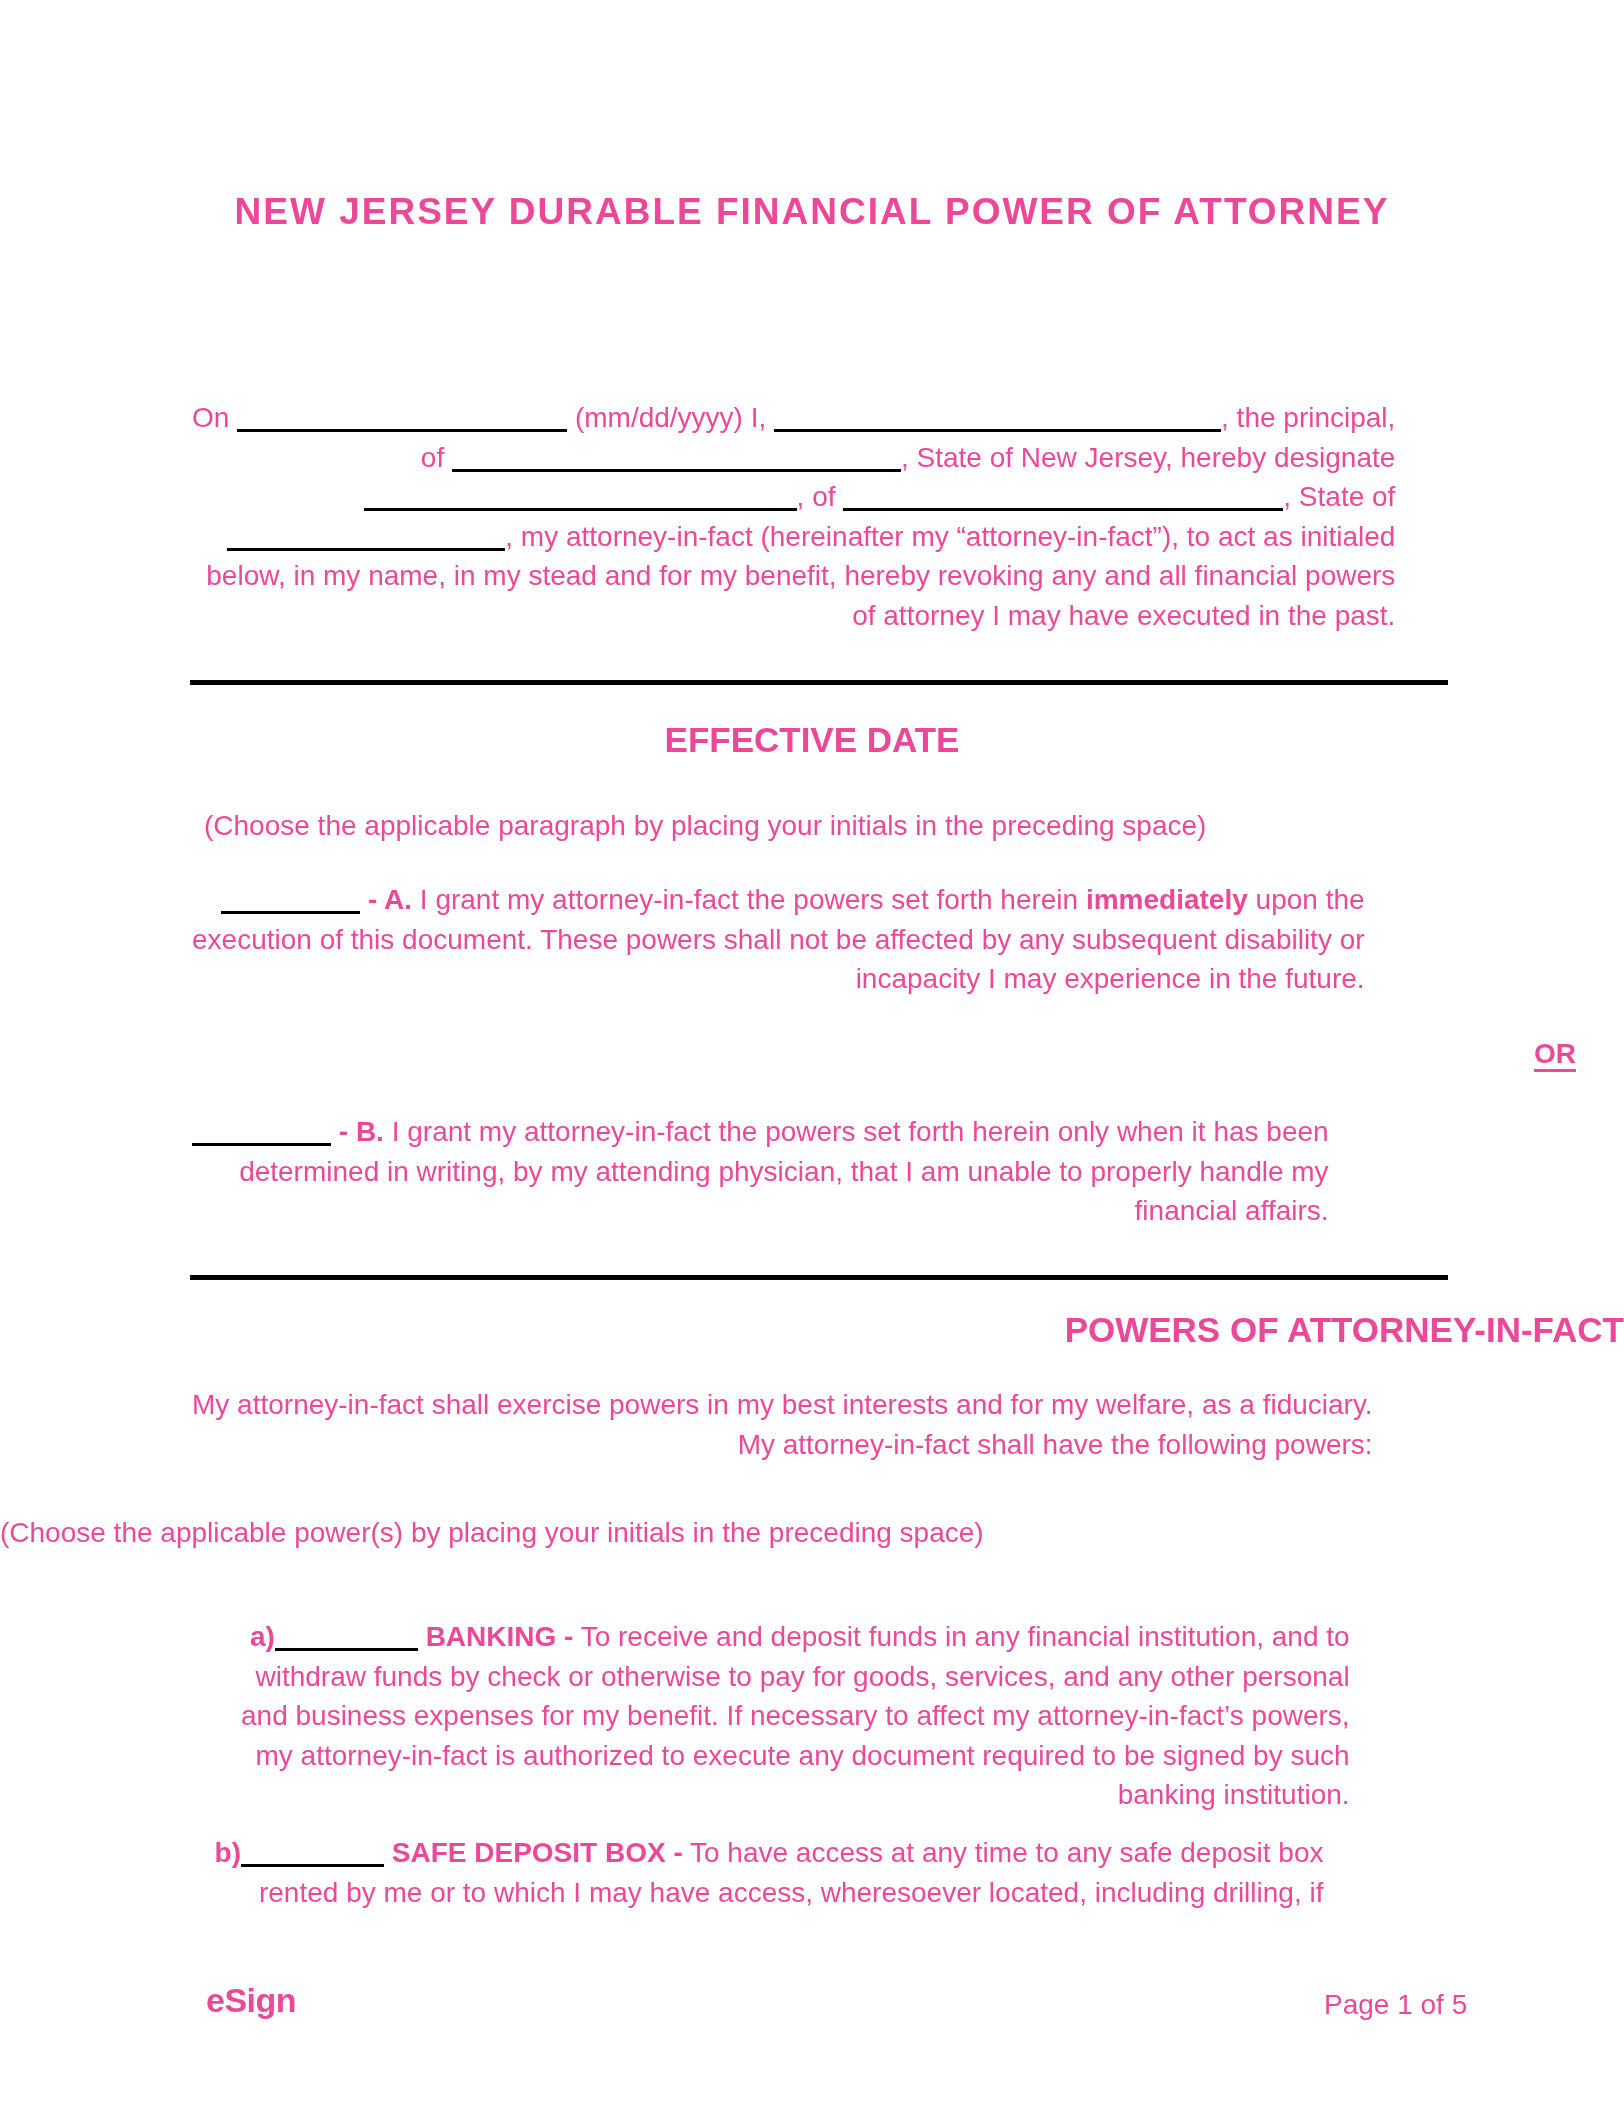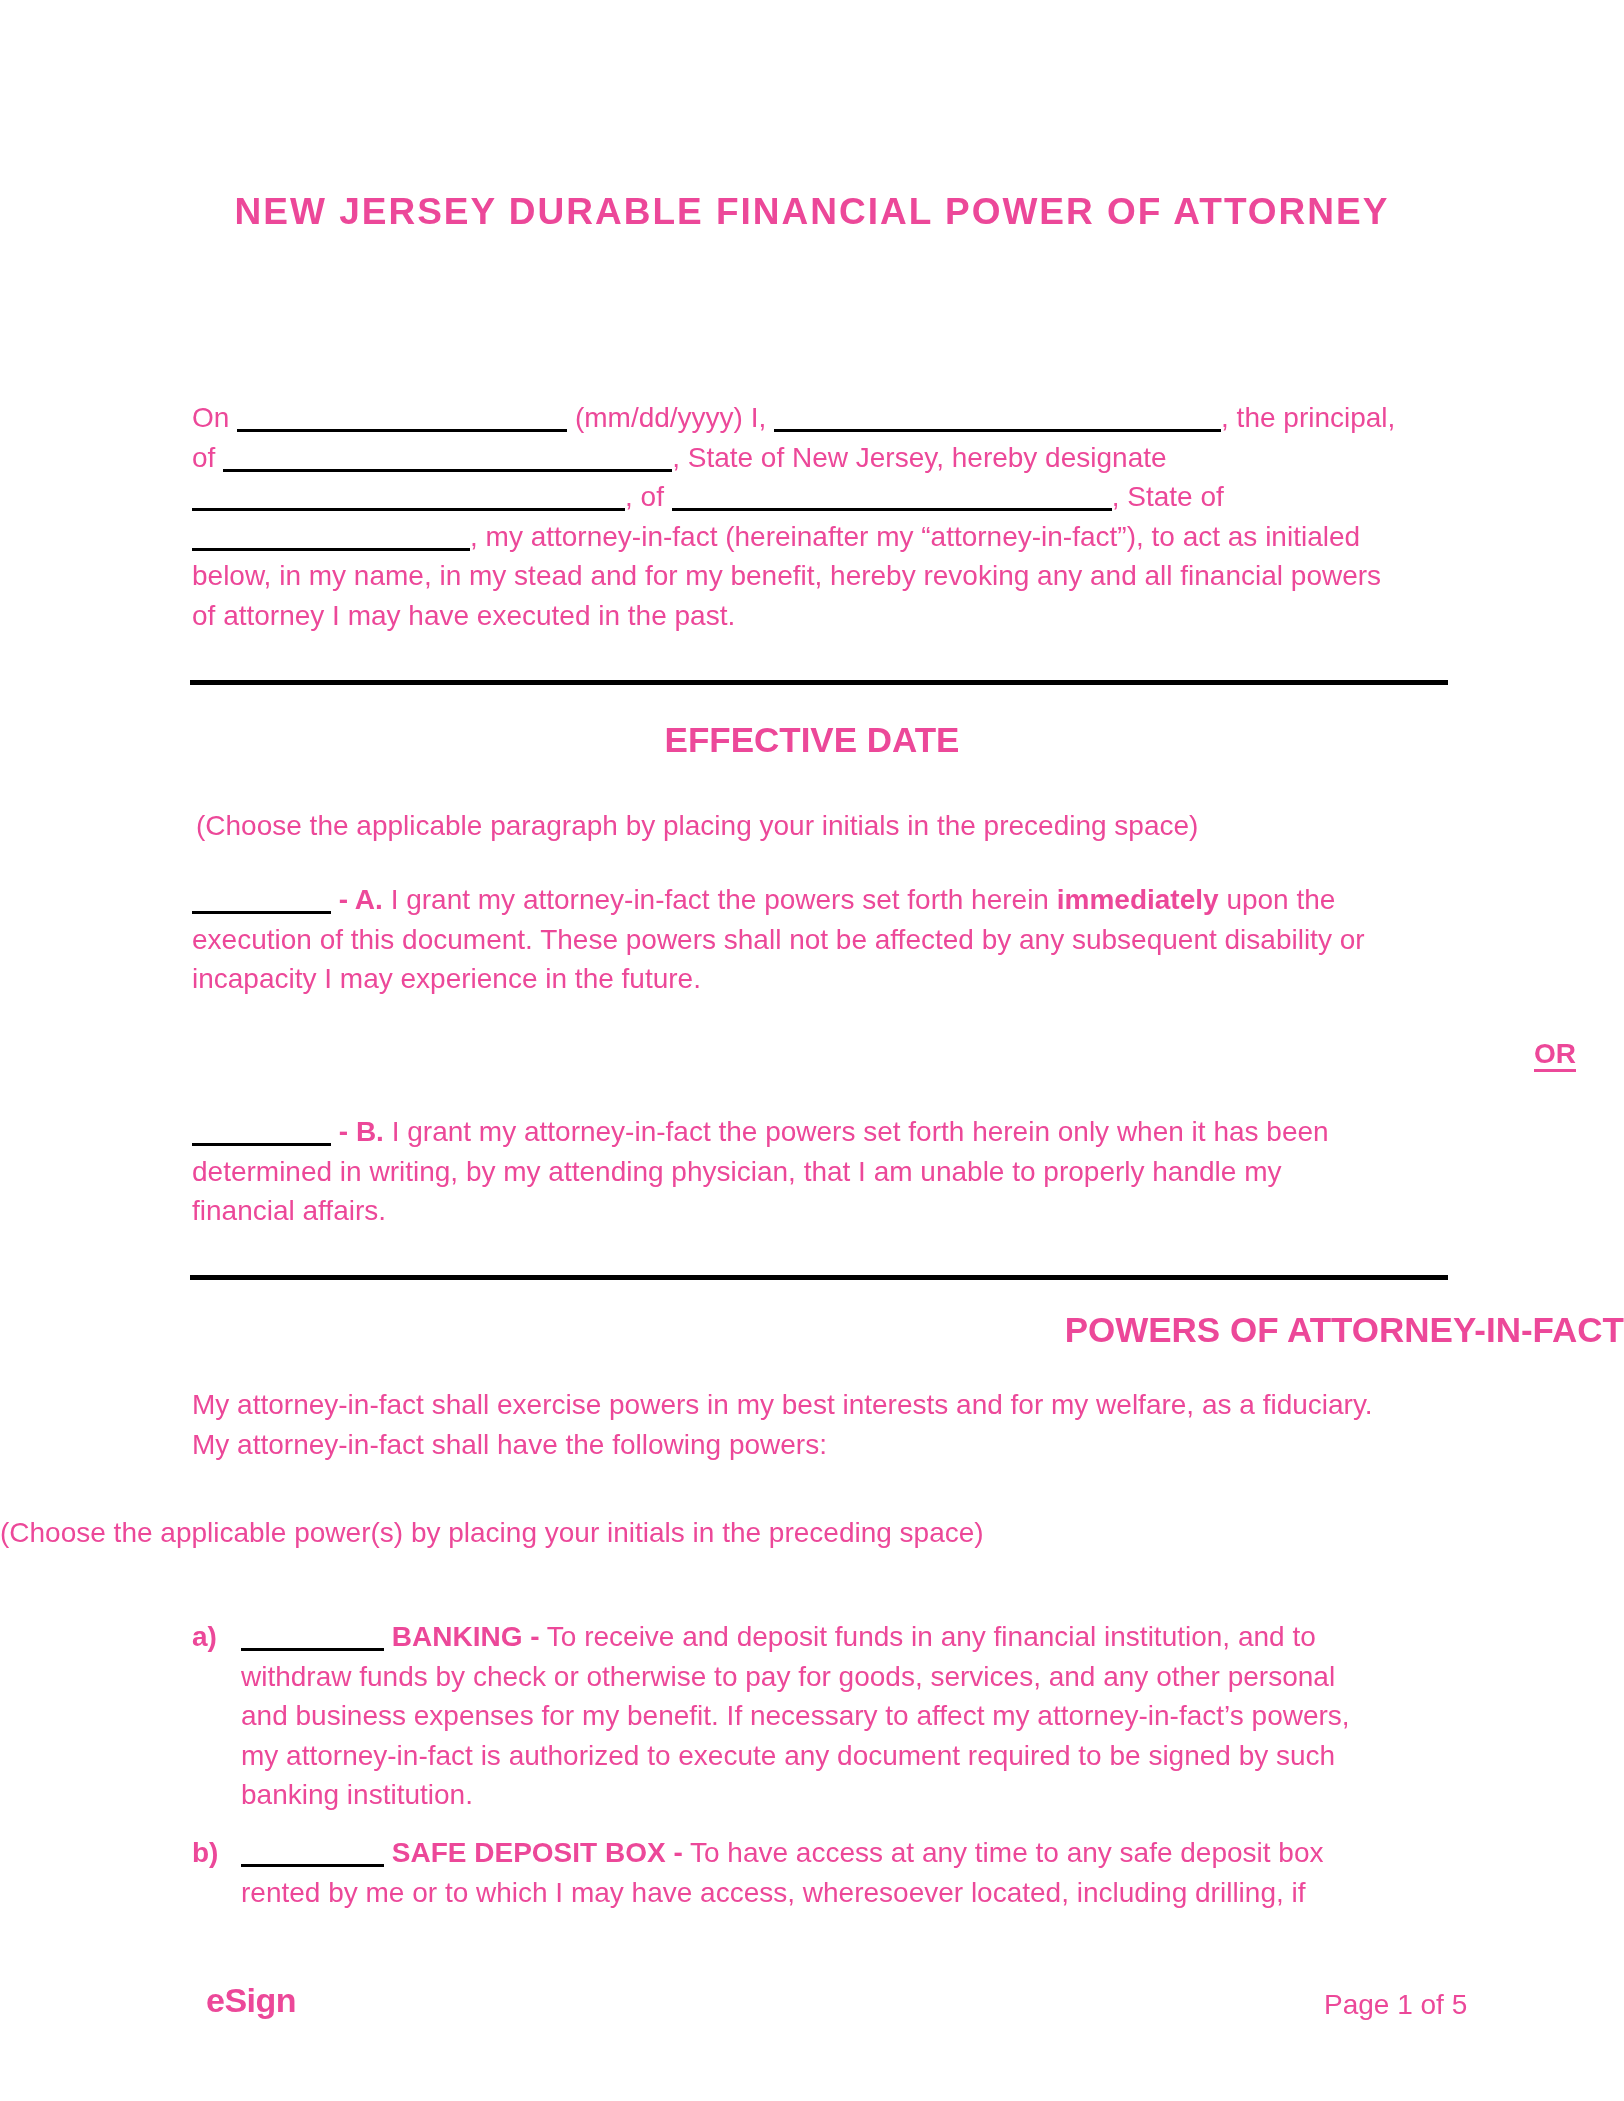--- a/index.html
+++ b/index.html
@@ -17,20 +17,21 @@
   .title{
     top:191px;left:0;width:1624px;
     text-align:center;
     font-size:37px;font-weight:bold;letter-spacing:2px;
     white-space:nowrap;
   }
   .body-text{
     font-size:28px;
     line-height:39.5px;
     white-space:nowrap;
+    text-align:right;
   }
   .line{height:39.5px;white-space:nowrap;}
   .blank{
     display:inline-block;
     border-bottom:3px solid #000;
     height:26px;
     margin-bottom:-5px;
     vertical-align:baseline;
   }
   .hr{
@@ -72,21 +73,21 @@
     <div class="line"><span class="blank" style="width:433px"></span><span>, of</span> <span class="blank" style="width:440px"></span><span>, State of</span></div>
     <div class="line"><span class="blank" style="width:278px"></span><span>, my attorney-in-fact (hereinafter my “attorney-in-fact”), to act as initialed</span></div>
     <div class="line">below, in my name, in my stead and for my benefit, hereby revoking any and all financial powers</div>
     <div class="line">of attorney I may have executed in the past.</div>
   </div>
 
   <div class="abs hr" style="top:680px;"></div>
 
   <div class="abs section-heading" style="top:718px;">EFFECTIVE DATE</div>
 
-  <div class="abs body-text" style="top:806px;left:196px;">(Choose the applicable paragraph by placing your initials in the preceding space)</div>
+  <div class="abs body-text" style="top:806px;left:204px;">(Choose the applicable paragraph by placing your initials in the preceding space)</div>
 
   <div class="abs body-text" style="top:880px;left:192px;">
     <div class="line"><span class="blank" style="width:139px"></span> <b>- A.</b> <span>I grant my attorney-in-fact the powers set forth herein</span> <b>immediately</b> <span>upon the</span></div>
     <div class="line">execution of this document. These powers shall not be affected by any subsequent disability or</div>
     <div class="line">incapacity I may experience in the future.</div>
   </div>
 
   <div class="abs or-sep" style="top:1038px;"><span>OR</span></div>
 
   <div class="abs body-text" style="top:1112px;left:192px;">

